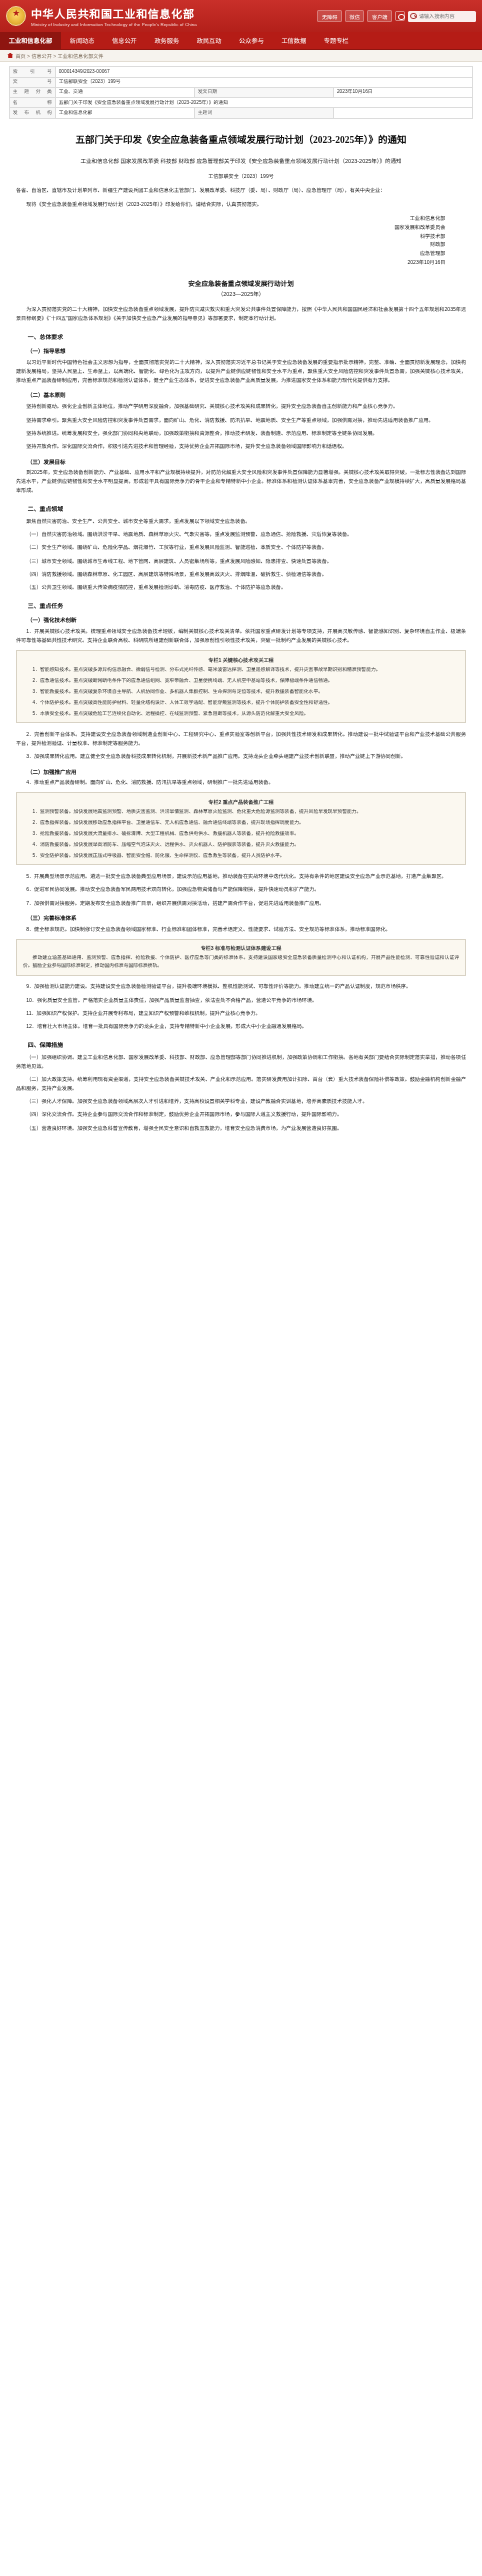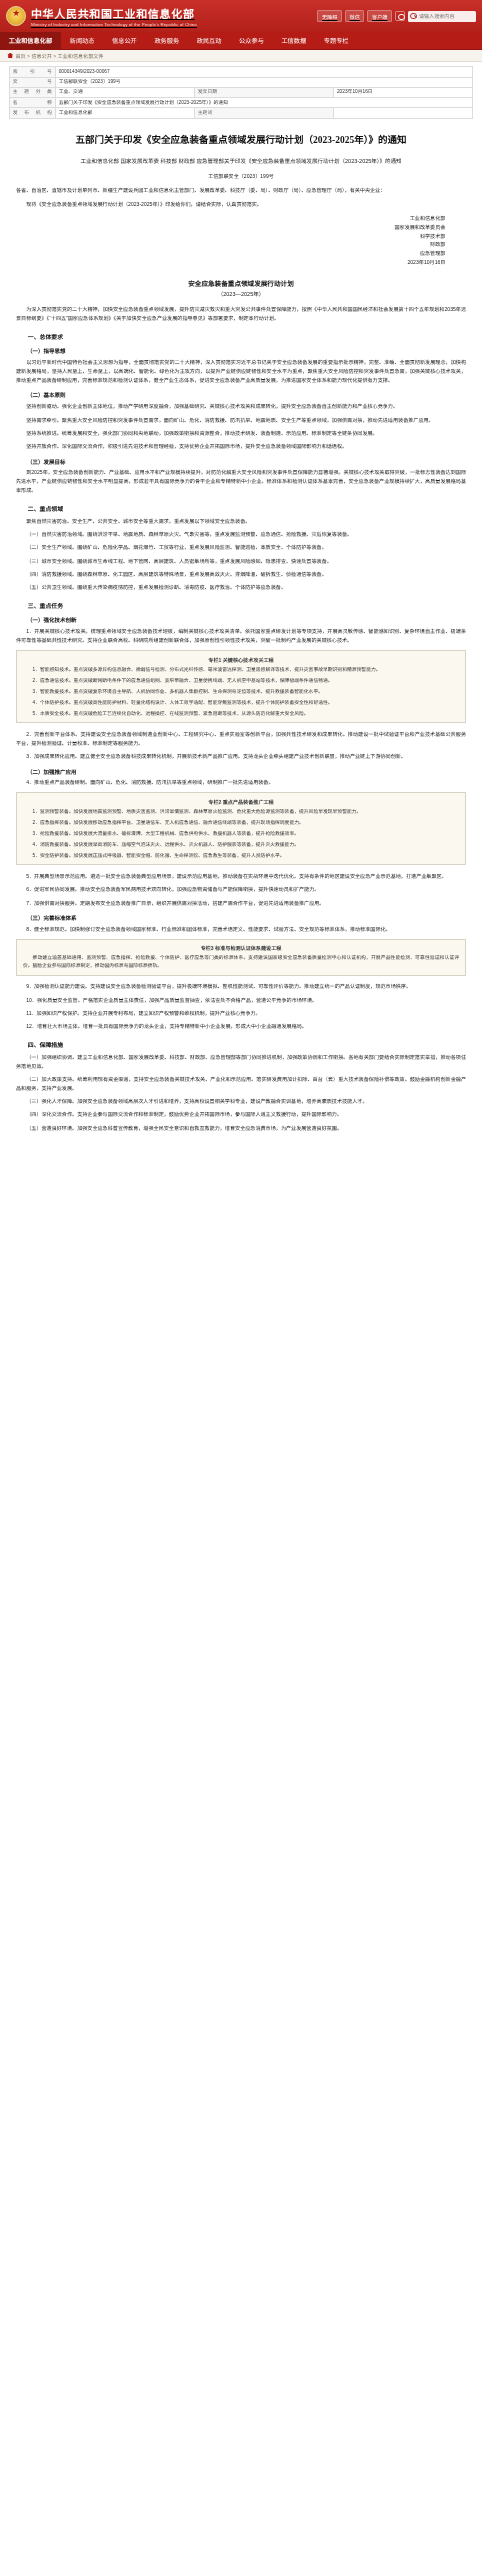--- a/index.html
+++ b/index.html
@@ -13,21 +13,20 @@
 
   
   .gov-header {
     background: #c0271f;
     background: linear-gradient(180deg, #c9302a 0%, #b3201a 100%);
     height: 32px;
     display: flex;
     align-items: center;
     padding: 0 5.9px;
     position: relative;
-    text-decoration: underline;
   }
   .gov-emblem {
     width: 20.6px; height: 20.6px;
     border-radius: 50%;
     background: radial-gradient(circle at 50% 45%, #ffd76a 0%, #e8b43a 55%, #c98f1e 100%);
     border: 0.7px solid #f0d79a;
     flex: 0 0 auto;
     margin-right: 4.4px;
     position: relative;
   }

